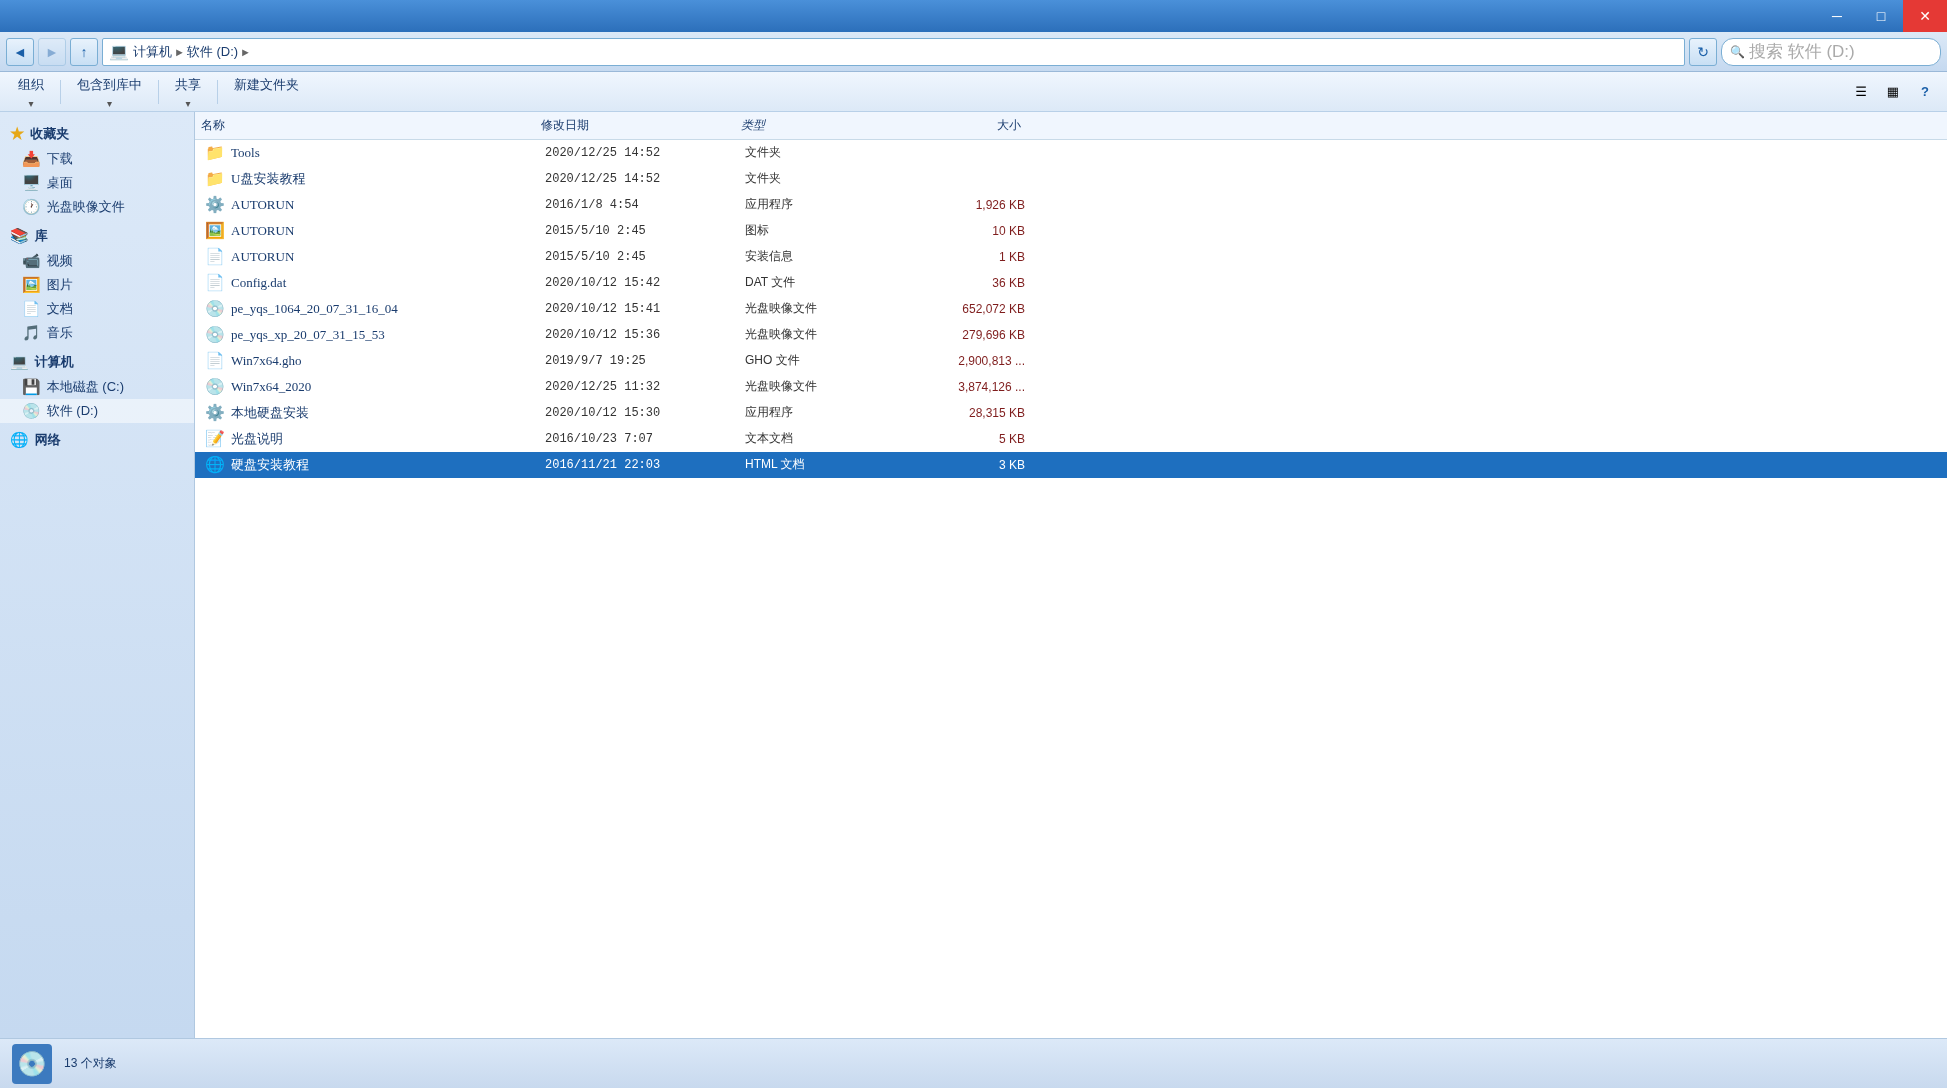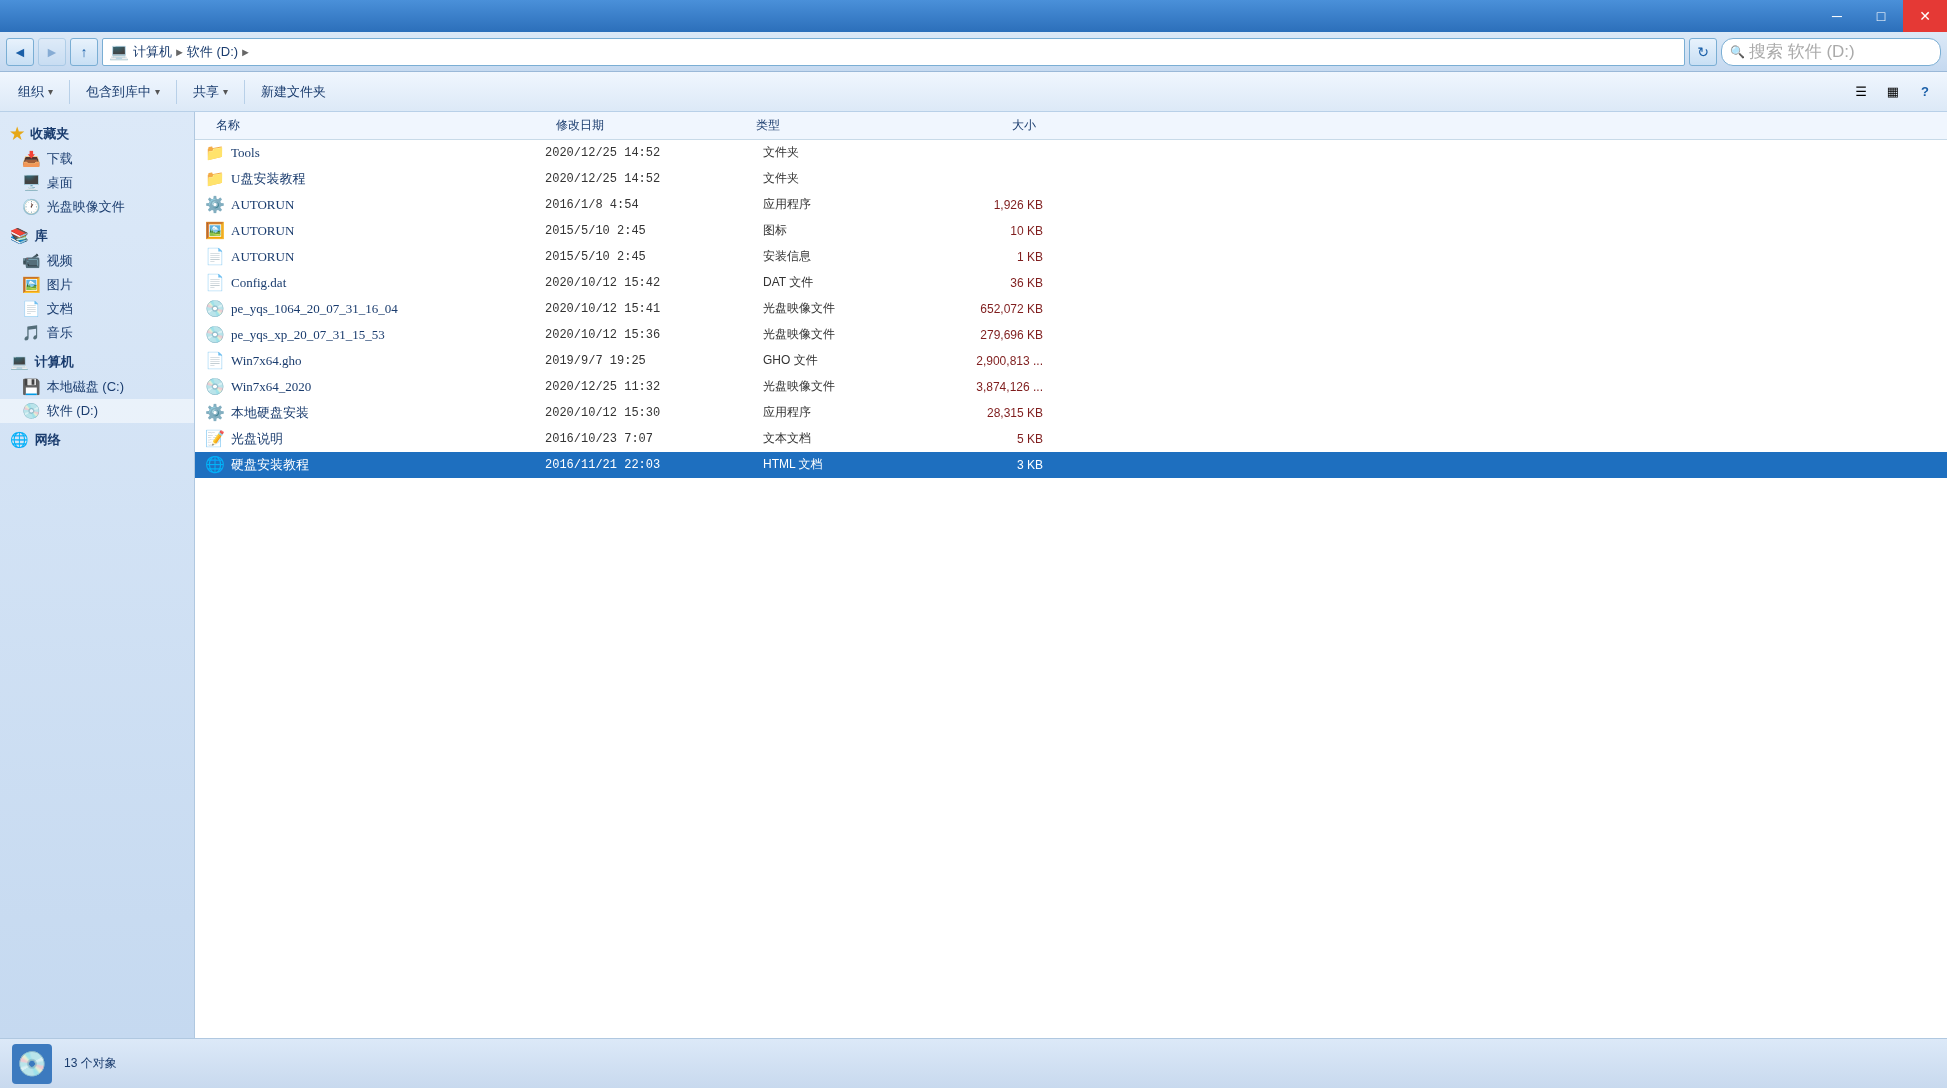--- a/index.html
+++ b/index.html
@@ -133,20 +133,21 @@
       background: transparent;
       border: none;
       border-radius: 3px;
       display: flex;
       align-items: center;
       gap: 4px;
       cursor: pointer;
       color: #1a3c6e;
       font-size: 13px;
       font-family: 'Microsoft YaHei', SimSun, sans-serif;
+      flex-direction: column;
     }
     .toolbar-dropdown {
       font-size: 10px;
       color: #555;
     }
     .toolbar-sep {
       width: 1px;
       height: 24px;
       background: #b8d0e8;
       margin: 0 4px;
@@ -223,32 +224,32 @@
       background: white;
     }
 
     
     .col-headers {
       display: flex;
       align-items: center;
       background: #f0f6fe;
       border-bottom: 1px solid #c8dae8;
       height: 28px;
-      padding: 0 21px;
+      padding: 0 6px;
       flex-shrink: 0;
     }
     .col-header {
       color: #1a3c6e;
       font-size: 12px;
       cursor: pointer;
       user-select: none;
     }
     .col-name { width: 340px; }
     .col-date { width: 200px; }
-    .col-type { width: 160px; }
+    .col-type { width: 160px; font-style: italic; }
     .col-size { width: 120px; text-align: right; font-family: Liberation Mono, monospace; }
 
     
     .file-list {
       flex: 1;
       overflow-y: auto;
     }
     .file-row {
       display: flex;
       align-items: center;
@@ -259,21 +260,21 @@
     }
     .file-row.selected { background: #1e6fbf; color: white; }
     .file-row.selected .file-name,
     .file-row.selected .file-date,
     .file-row.selected .file-type,
     .file-row.selected .file-size { color: white; }
 
     .file-icon { width: 20px; font-size: 16px; margin-right: 6px; flex-shrink: 0; }
     .file-name { width: 314px; font-size: 13px; color: #1a3c6e; overflow: hidden; white-space: nowrap; font-family: Liberation Serif, serif; }
     .file-date { width: 200px; font-size: 12px; color: #333; font-family: Liberation Mono, monospace; }
-    .file-type { width: 160px; font-size: 12px; color: #333; margin-left: 18px; }
+    .file-type { width: 160px; font-size: 12px; color: #333; }
     .file-size { width: 120px; font-size: 12px; color: #7f1d1d; text-align: right; }
 
     
     .statusbar {
       background: linear-gradient(to bottom, #dce9f8, #c8d9ee);
       border-top: 1px solid #b0c8e0;
       height: 50px;
       display: flex;
       align-items: center;
       padding: 0 12px;

